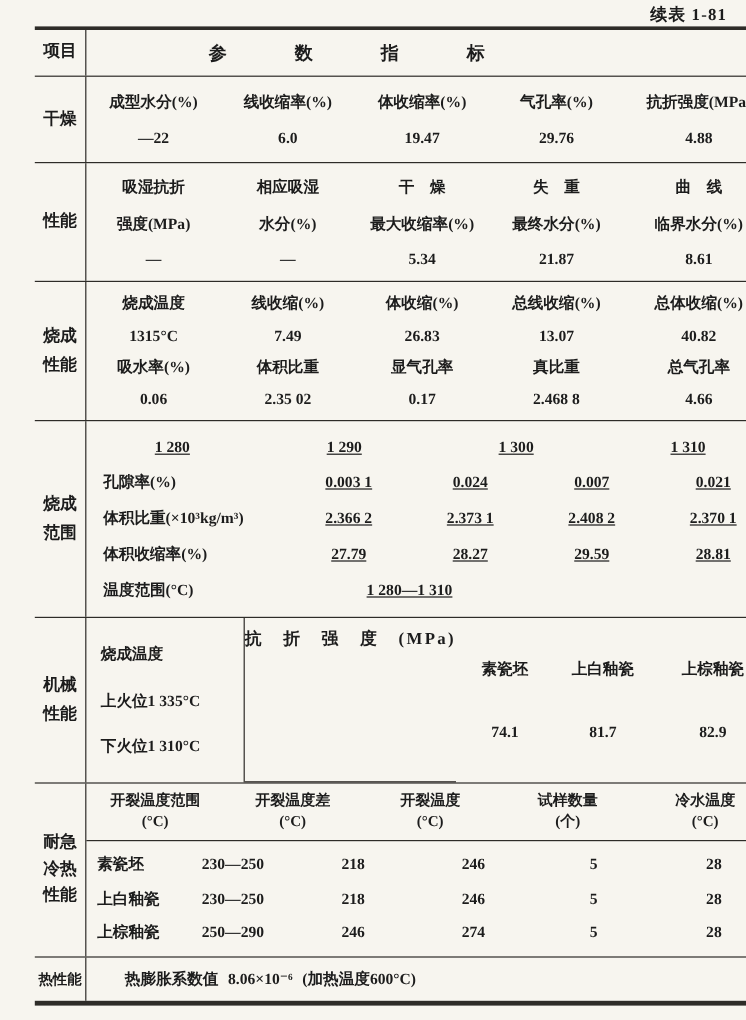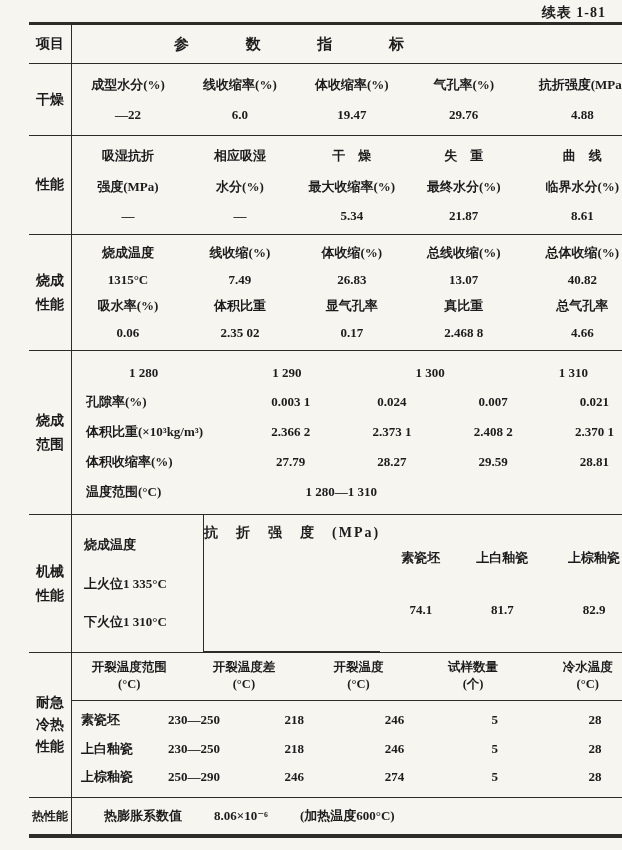--- a/index.html
+++ b/index.html
@@ -50,21 +50,21 @@
   .sec.firing{height:116px;}
   .sec.range{height:164px;}
   .sec.mech{height:138px;}
   .sec.shock{height:145px;}
   .sec.thermal{height:36px;}
   .hdr2{line-height:1.55;}
   
   .rr{display:flex;align-items:center;}
   .rr-label{width:168px;min-width:168px;padding-left:14px;box-sizing:border-box;text-align:left;font-size:13px;line-height:1.25;white-space:nowrap;}
   .rr-vals{flex:1;display:flex;align-items:center;}
-  .rr-vals>span{flex:1;text-align:center;font-size:13px;white-space:nowrap;}
+  .rr-vals>span{flex:1;text-align:center;font-size:13px;white-space:nowrap;text-decoration:underline;}
   .rr-span{flex:2;text-align:center;font-size:13px;}
   .rr-fill{flex:2;}
   
   .mech-body{flex:1;display:flex;min-width:0;}
   .mech-left{
     width:132px;min-width:132px;box-sizing:border-box;
     border-right:1.5px solid var(--line);
     display:flex;flex-direction:column;justify-content:space-evenly;
     padding-left:12px;font-size:13px;white-space:nowrap;
   }
@@ -78,21 +78,21 @@
   .r3>span{flex:1;text-align:center;font-size:13px;}
   .r3>span:last-child{flex:1.25;}
   
   .ts-head{display:flex;border-bottom:1.5px solid var(--line);padding:6px 0 7px 0;}
   .ts-head>.ts-cell{flex:1;text-align:center;font-size:12.5px;line-height:1.35;white-space:nowrap;}
   .ts-rows{flex:1;display:flex;flex-direction:column;justify-content:space-evenly;}
   .ts-row{display:flex;align-items:center;}
   .ts-rowlabel{width:72px;min-width:72px;padding-left:9px;box-sizing:border-box;font-size:13px;text-align:left;white-space:nowrap;}
   .ts-row>span.v{flex:1;text-align:center;font-size:13px;}
   
-  .th-body{flex-direction:row;align-items:center;padding-left:32px;gap:32px;display:flex;}
+  .th-body{flex-direction:row;align-items:center;padding-left:32px;gap:8px;display:flex;}
   .th-body span{font-size:13px;white-space:nowrap;}
 </style>
 </head>
 <body>
 
 <div class="page">
   <div class="caption">续表 1-81</div>
 
   <div class="table">
 

